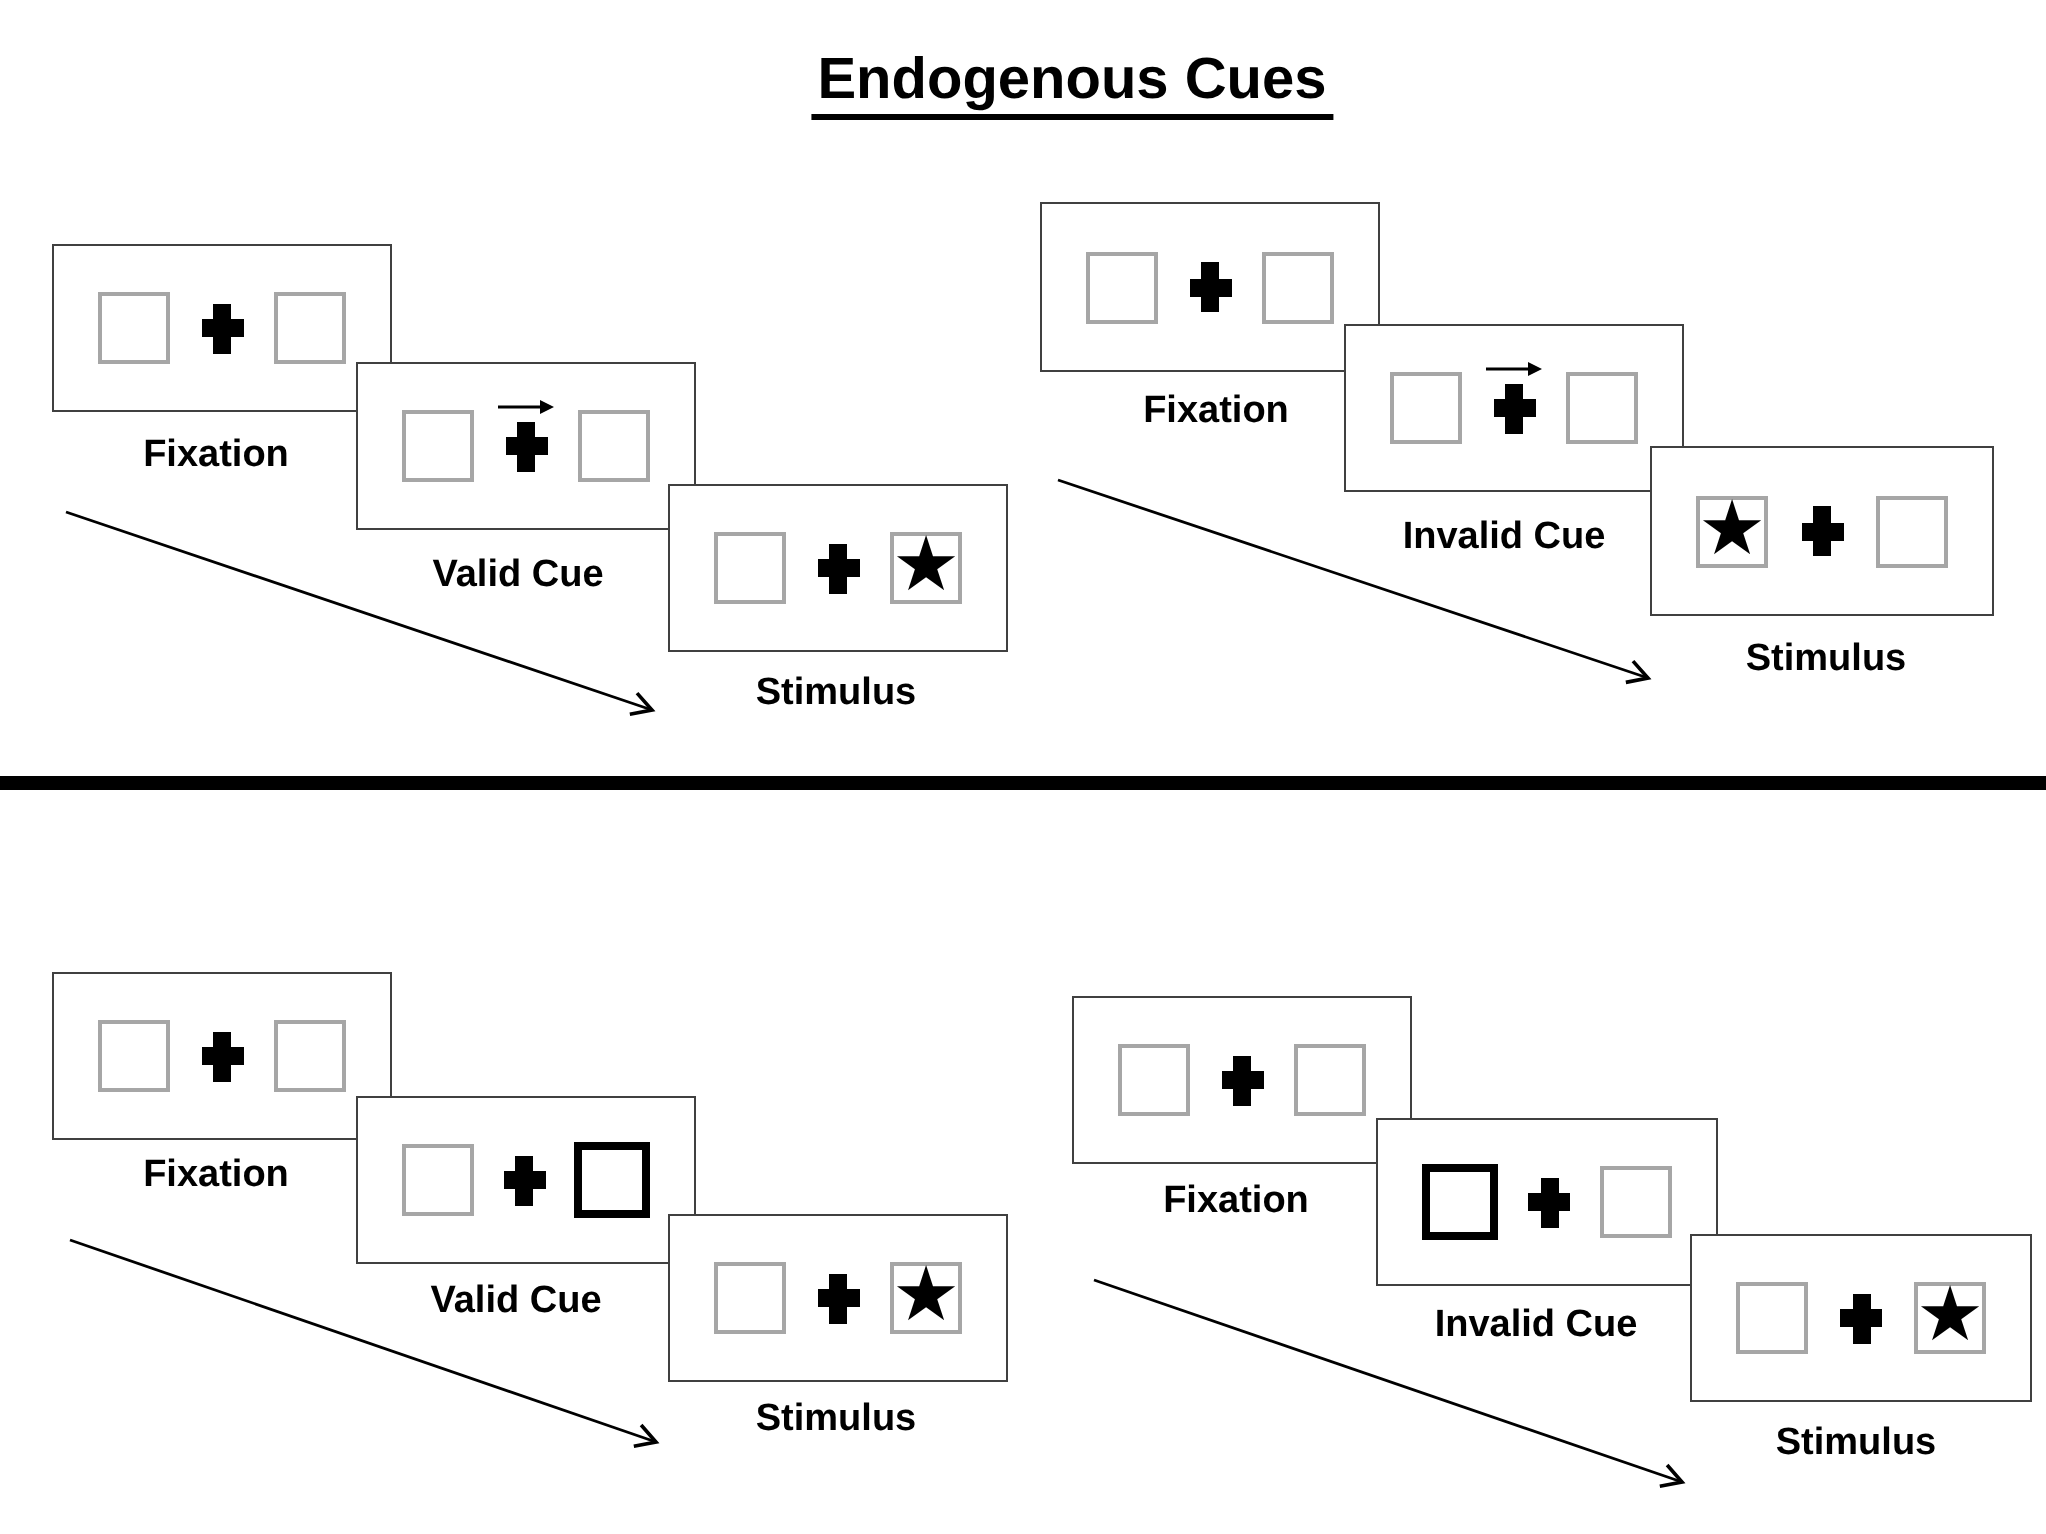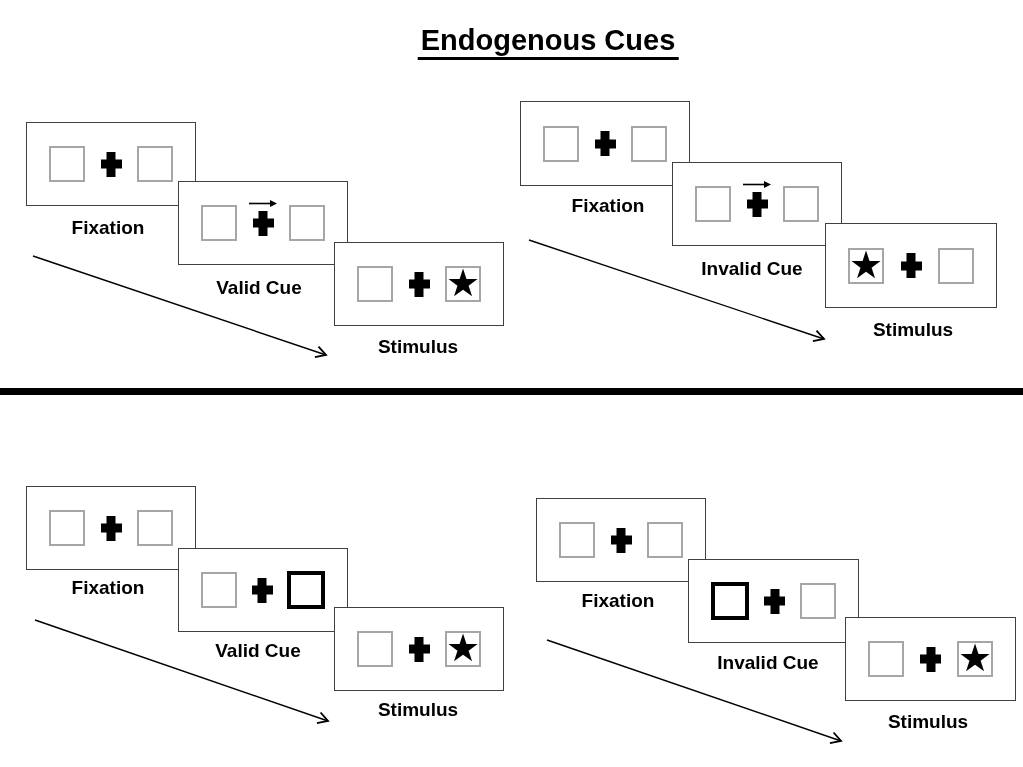--- a/index.html
+++ b/index.html
@@ -97,21 +97,21 @@
     position:absolute;left:0;top:0;
     width:1023px;height:767px;
     pointer-events:none;
   }
 </style>
 </head>
 <body>
 
 <div class="canvas">
 
-  <div class="sec-title" style="left:548px;top:24px">Endogenous Cues</div>
+  <div class="sec-title" style="left:536px;top:24px">Endogenous Cues</div>
 
   <div class="divider"></div>
 
   <svg class="overlay" viewBox="0 0 1023 767">
     <defs>
       <marker id="ah" markerWidth="11" markerHeight="11" refX="8" refY="5" orient="auto">
         <path d="M1,1 L8,5 L1,9" fill="none" stroke="#000" stroke-width="1.3"></path>
       </marker>
     </defs>
     <line x1="33" y1="256" x2="326" y2="355" stroke="#000" stroke-width="1.4" marker-end="url(#ah)"></line>

